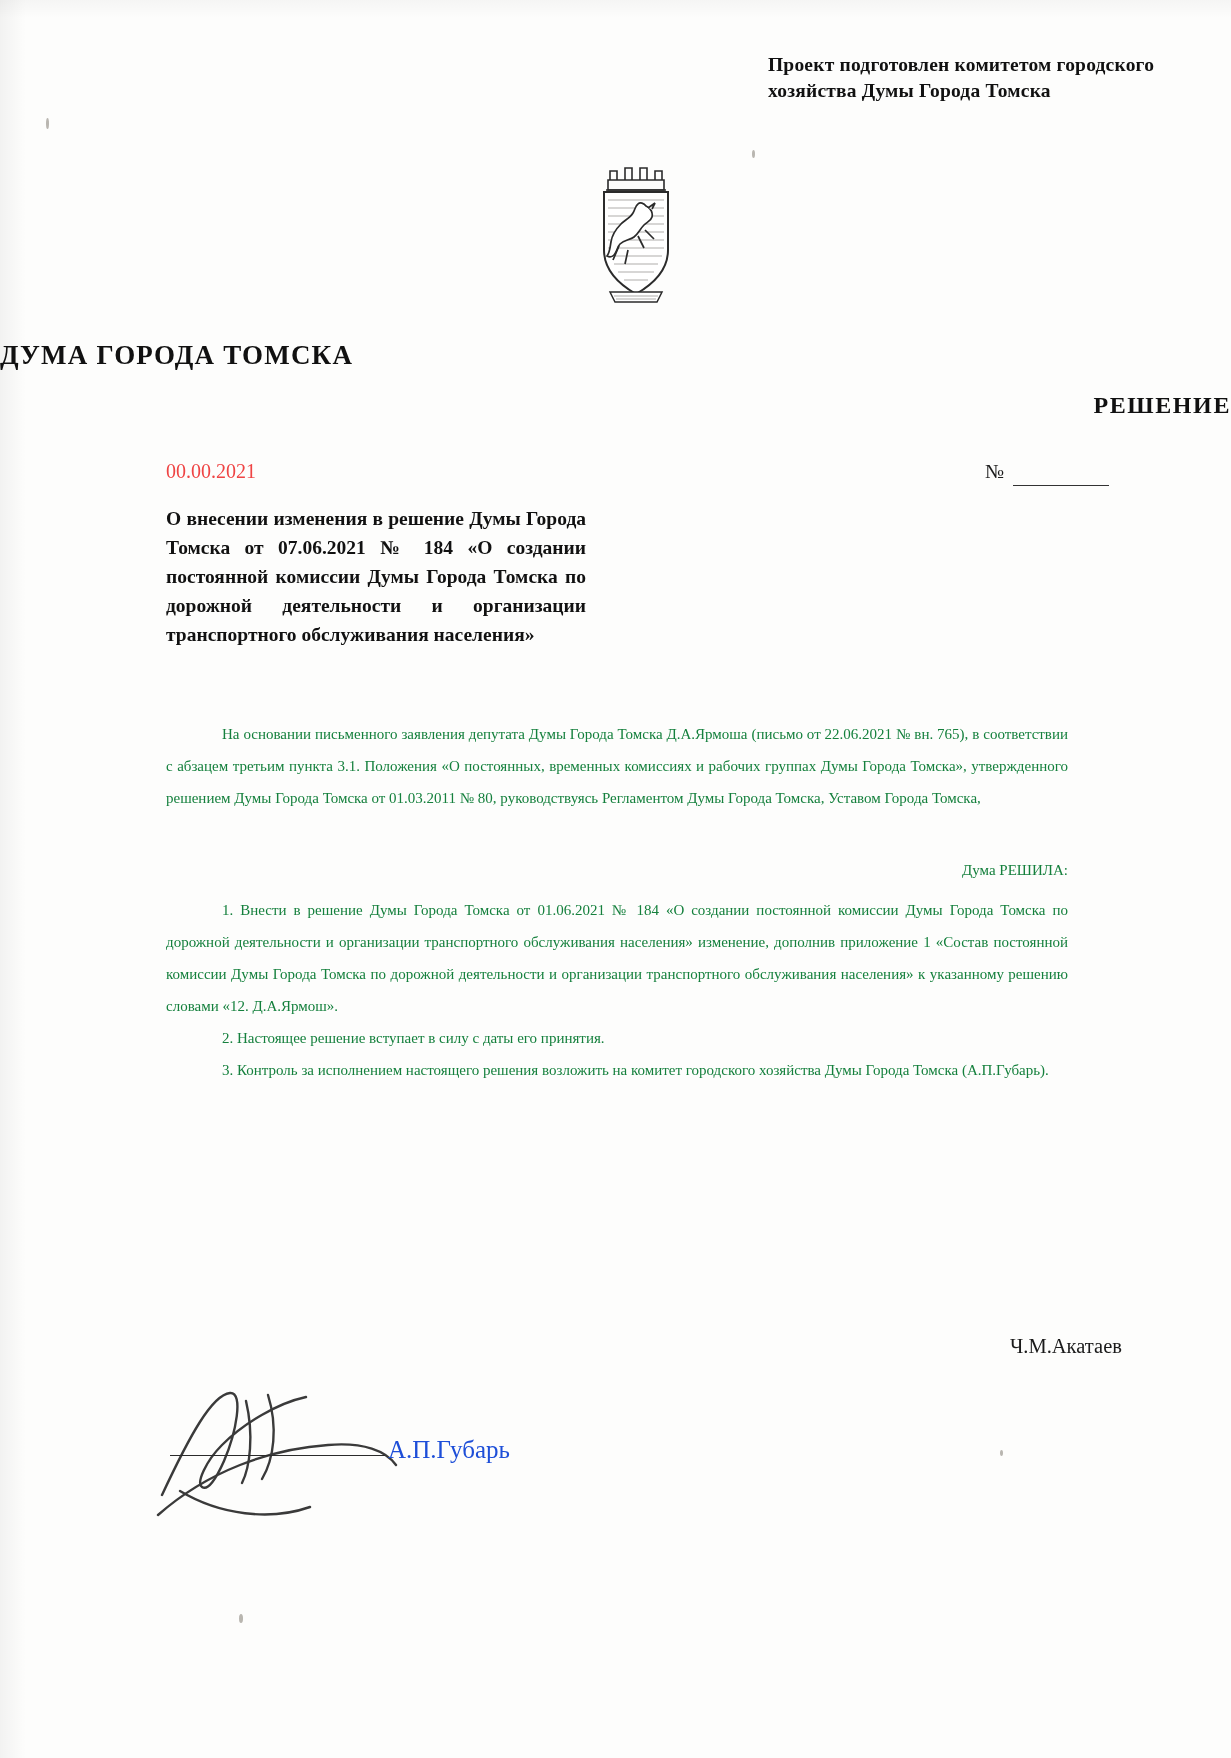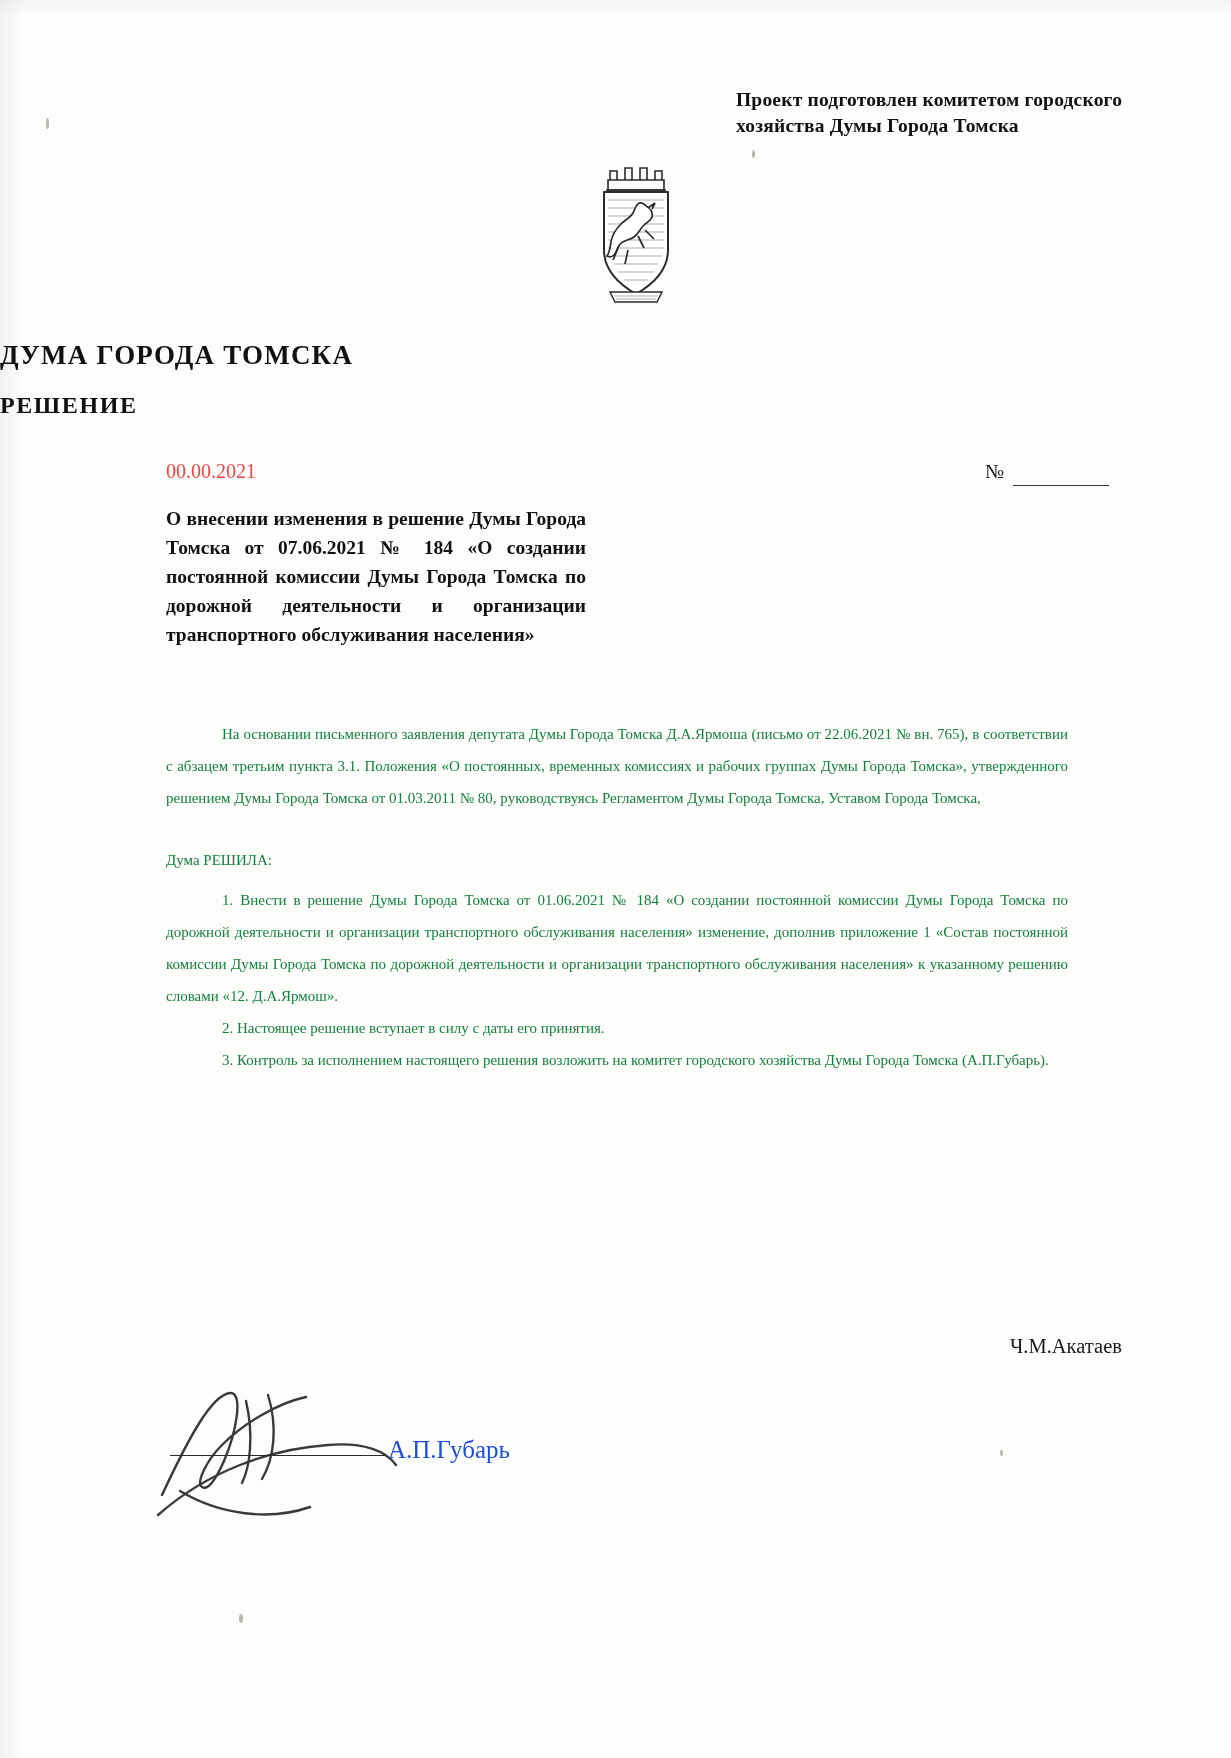--- a/index.html
+++ b/index.html
@@ -36,29 +36,28 @@
   .speck {
     position: absolute;
     background: #b9b6b0;
     border-radius: 50%;
     pointer-events: none;
   }
 
   .header-block {
     position: absolute;
     top: 52px;
-    left: 736px;
+    left: 768px;
     width: 400px;
     font-family: "Liberation Serif", serif;
     font-weight: bold;
     font-size: 19.5px;
     line-height: 26px;
     letter-spacing: 0.2px;
     color: #111;
-    margin-top: 35px;
   }
 
   .emblem {
     position: absolute;
     top: 158px;
     left: 584px;
     width: 104px;
     height: 160px;
   }
 
@@ -69,21 +68,21 @@
     text-align: left;
     font-weight: bold;
     font-size: 27px;
     letter-spacing: 1.2px;
     color: #111;
   }
   .doc-type {
     position: absolute;
     top: 392px;
     left: 0; right: 0;
-    text-align: left;
+    text-align: right;
     font-weight: bold;
     font-size: 24px;
     letter-spacing: 1.6px;
     color: #111;
   }
 
   .date-line {
     position: absolute;
     top: 460px;
     left: 166px;
@@ -127,23 +126,23 @@
     font-size: 15px;
     line-height: 32px;
     text-align: justify;
     color: #15803d;
   }
   .body p {
     margin: 0;
     text-indent: 56px;
   }
   .body p.center {
-    text-align: left;
+    text-align: right;
     text-indent: 0;
-    margin-top: 30px;
+    margin-top: 40px;
     margin-bottom: 8px;
   }
 
   .signature-left {
     position: absolute;
     top: 1275px;
     left: 160px;
     font-size: 20.5px;
     line-height: 30px;
     color: #1a1a1a;

